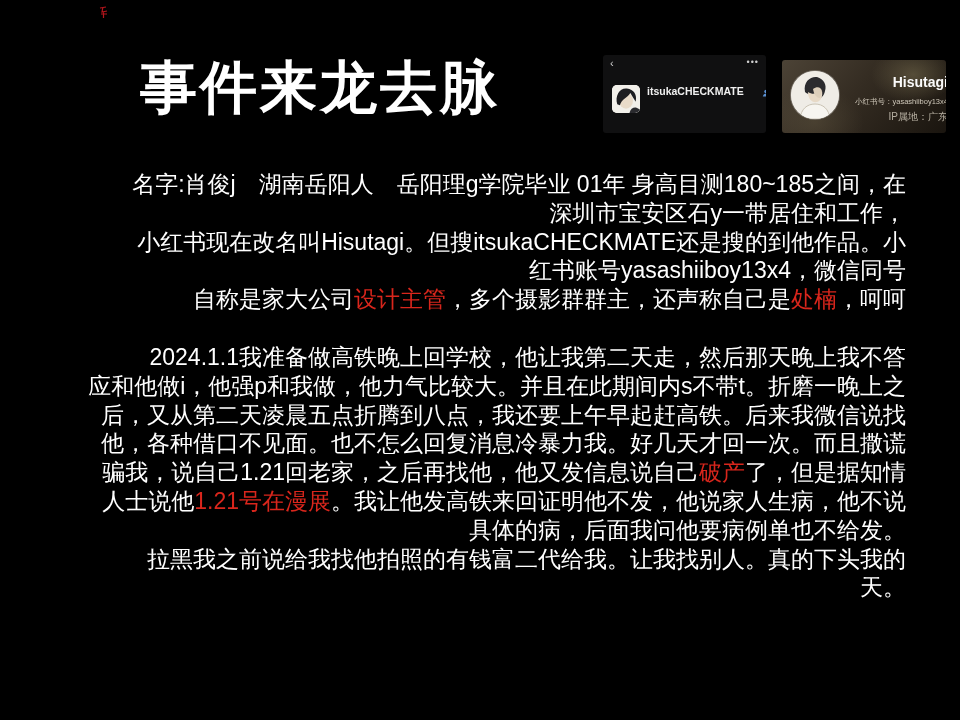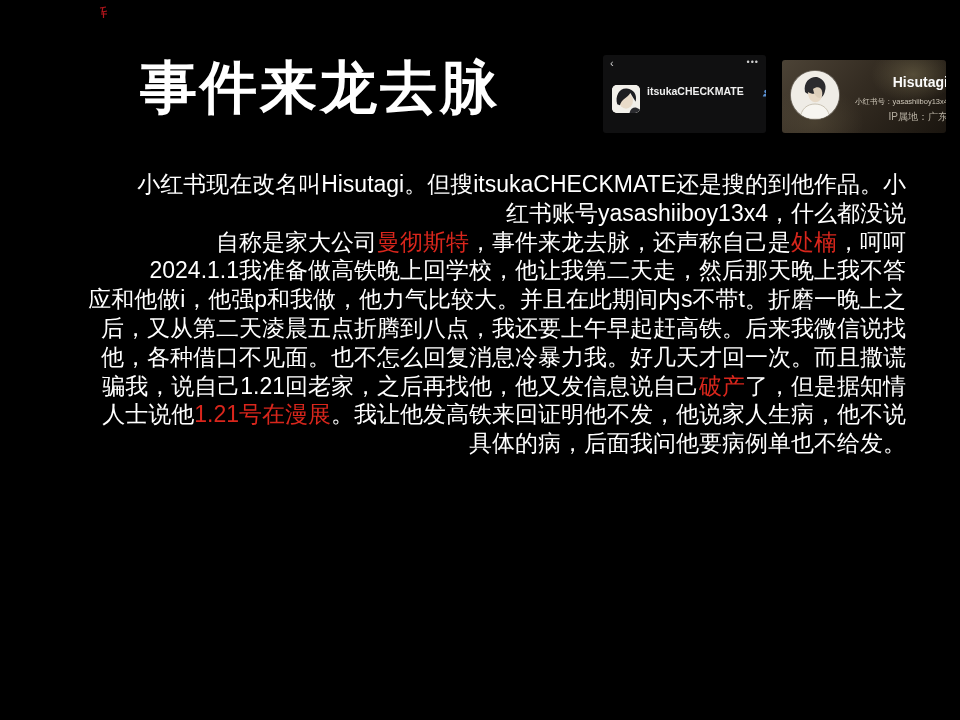--- a/index.html
+++ b/index.html
@@ -52,21 +52,21 @@
   .xhs-name{font-size:14px;font-weight:700;color:#fafafa;}
   .xhs-id{margin-top:7px;font-size:7.5px;color:#cdc6b8;white-space:nowrap;margin-left:7px;}
   .xhs-loc{margin-top:3px;font-size:10px;color:#b6afa1;white-space:nowrap;padding-left:24px;}
 
   
   .body-text{
     position:absolute;left:80px;top:170px;width:826px;
     font-size:23px;line-height:28.8px;color:#fff;
   }
   .body-text p{margin:0;text-indent:2.2em;}
-  .body-text p.gap{}
+  .body-text p.gap{margin-top:29px;}
   .body-text .red{color:#d9261c;}
 </style>
 </head>
 <body>
 
 <div class="slide">
 
   <div class="red-mark">
     <svg width="9" height="13" viewBox="0 0 9 13">
         <path d="M1 2 L7 1 M4 1 L3 6 L8 5 M2 8 L8 8 M4.5 6.5 L4.5 12" stroke="#b5151c" stroke-width="1.2" fill="none"></path>
@@ -112,18 +112,20 @@
       </svg>
     </div>
     <div class="xhs-info">
       <div class="xhs-name">Hisutagi</div>
       <div class="xhs-id">小红书号：yasashiiboy13x4</div>
       <div class="xhs-loc">IP属地：广东</div>
     </div>
   </div>
 
   <div class="body-text">
-      <p class="para"><span>小红书现在改名叫Hisutagi。但搜itsukaCHECKMATE还是搜的到他作品。小红书账号yasashiiboy13x4，什么都没说</span></p>
-      <p class="para"><span>自称是家大公司</span><span class="red">曼彻斯特</span><span>，事件来龙去脉，还声称自己是</span><span class="red">处楠</span><span>，呵呵</span></p>
+      <p class="para"><span>名字:肖俊j　湖南岳阳人　岳阳理g学院毕业 01年 身高目测180~185之间，在深圳市宝安区石y一带居住和工作，</span></p>
+      <p class="para"><span>小红书现在改名叫Hisutagi。但搜itsukaCHECKMATE还是搜的到他作品。小红书账号yasashiiboy13x4，微信同号</span></p>
+      <p class="para"><span>自称是家大公司</span><span class="red">设计主管</span><span>，多个摄影群群主，还声称自己是</span><span class="red">处楠</span><span>，呵呵</span></p>
       <p class="para gap"><span>2024.1.1我准备做高铁晚上回学校，他让我第二天走，然后那天晚上我不答应和他做i，他强p和我做，他力气比较大。并且在此期间内s不带t。折磨一晚上之后，又从第二天凌晨五点折腾到八点，我还要上午早起赶高铁。后来我微信说找他，各种借口不见面。也不怎么回复消息冷暴力我。好几天才回一次。而且撒谎骗我，说自己1.21回老家，之后再找他，他又发信息说自己</span><span class="red">破产</span><span>了，但是据知情人士说他</span><span class="red">1.21号在漫展</span><span>。我让他发高铁来回证明他不发，他说家人生病，他不说具体的病，后面我问他要病例单也不给发。</span></p>
+      <p class="para"><span>拉黑我之前说给我找他拍照的有钱富二代给我。让我找别人。真的下头我的天。</span></p>
     </div>
 
 </div>
 
 </body></html>

